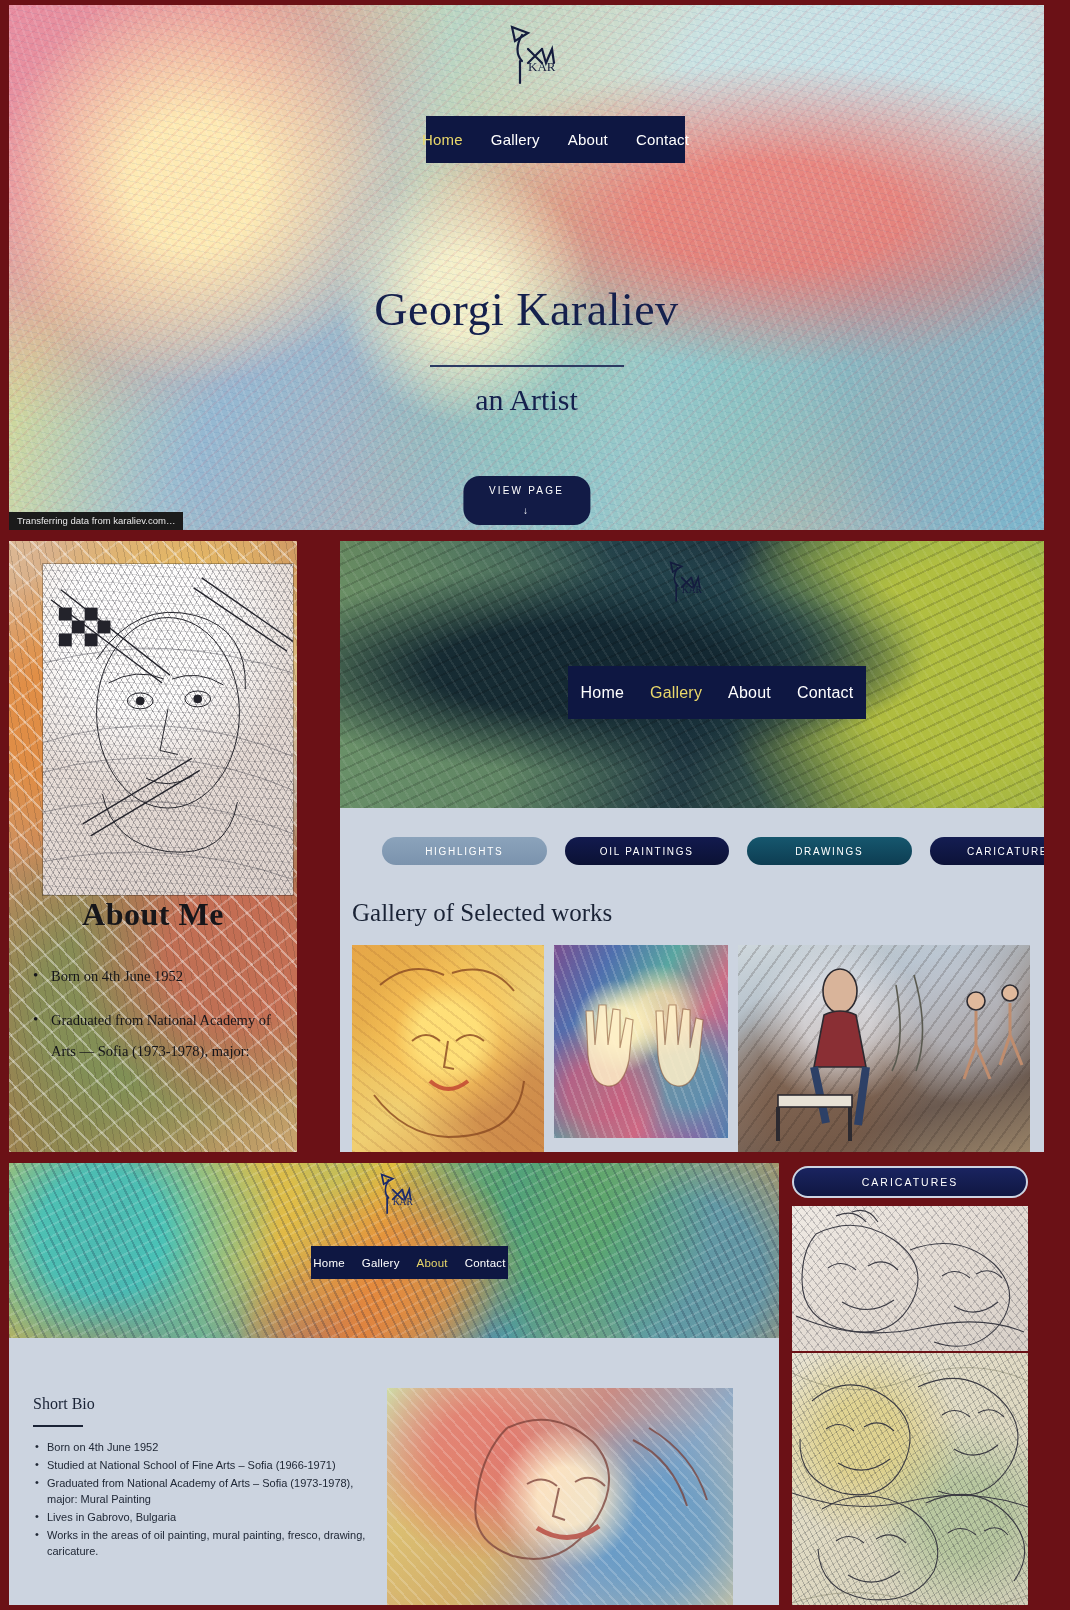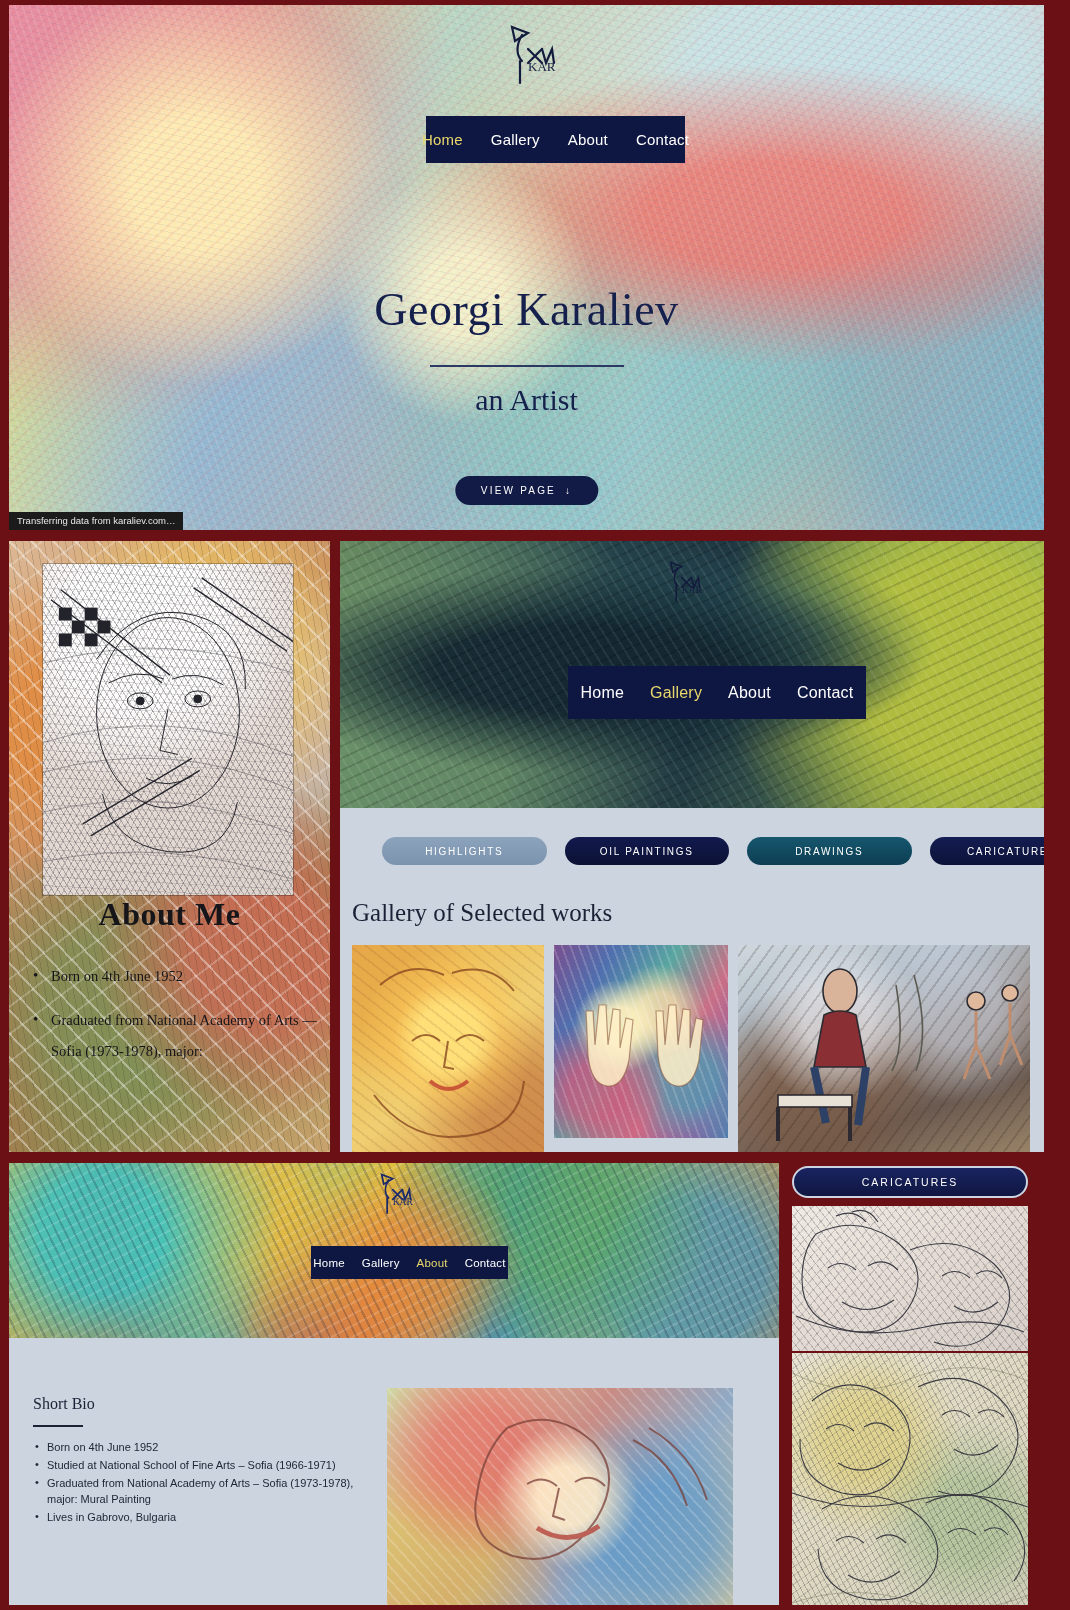--- a/index.html
+++ b/index.html
@@ -204,31 +204,31 @@
   }
   .hero-sub{
     position:absolute; left:0; right:0; top:378px; text-align:center; z-index:4;
     font-family:"Liberation Serif", serif; font-size:30px; color:#15204d;
   }
   .view-btn{
     position:absolute; left:50%; transform:translateX(-50%); top:471px; z-index:4;
     background:#121b46; color:#fff; border:none; border-radius:16px;
     padding:9px 26px; font-size:10px; letter-spacing:2.2px;
     font-family:"Liberation Sans", sans-serif; cursor:pointer;
-    display:flex; align-items:center; gap:9px;
+    display:flex; align-items:center; gap:9px;flex-direction:column;
   }
   .status-bar{
     position:absolute; left:0; bottom:0; z-index:6;
     background:#1b1b1b; color:#e8e8e8;
     font-size:9.5px; padding:3px 8px 4px 8px;
     font-family:"Liberation Sans", sans-serif; white-space:nowrap;
   }
 
   
-  #about-panel { left:9px; top:541px; width:321px; height:611px; }
+  #about-panel { left:9px; top:541px; width:288px; height:611px; }
   .about-portrait{
     position:absolute; left:33px; top:22px; width:252px; height:333px;
     border:1px solid rgba(0,0,0,.25);
   }
   .portrait-svg{ position:absolute; inset:0; }
   .about-heading{
     position:absolute; left:0; right:0; top:355px; text-align:center;
     font-family:"Liberation Serif", serif; font-weight:bold;
     font-size:32px; color:#16161a; letter-spacing:.5px;
   }
@@ -501,20 +501,21 @@
   </div>
 
   <div class="bio-heading">Short Bio</div>
   <div class="bio-rule"></div>
 
   <ul class="bio-list">
     <li>Born on 4th June 1952</li>
     <li>Studied at National School of Fine Arts – Sofia (1966-1971)</li>
     <li>Graduated from National Academy of Arts – Sofia (1973-1978), major: Mural Painting</li>
     <li>Lives in Gabrovo, Bulgaria</li>
+    <li>Works in the areas of oil painting, mural painting, fresco, drawing, caricature.</li>
   </ul>
 
   <div class="bio-photo">
     <div class="paint face-art"></div>
     <svg class="paint" viewBox="0 0 346 217" xmlns="http://www.w3.org/2000/svg">
       <g fill="none" stroke="#7a4038" stroke-width="2" opacity=".75">
         <path d="M120 40 q46 -22 86 14 q30 32 4 76 q-34 52 -84 38 q-46 -16 -36 -62 q6 -42 30 -66"></path>
         <path d="M140 96 q16 -10 30 2 M188 94 q16 -10 30 4"></path>
         <path d="M150 140 q32 20 62 -2" stroke="#b33c33" stroke-width="5"></path>
         <path d="M172 100 l-6 28 l12 4"></path>

